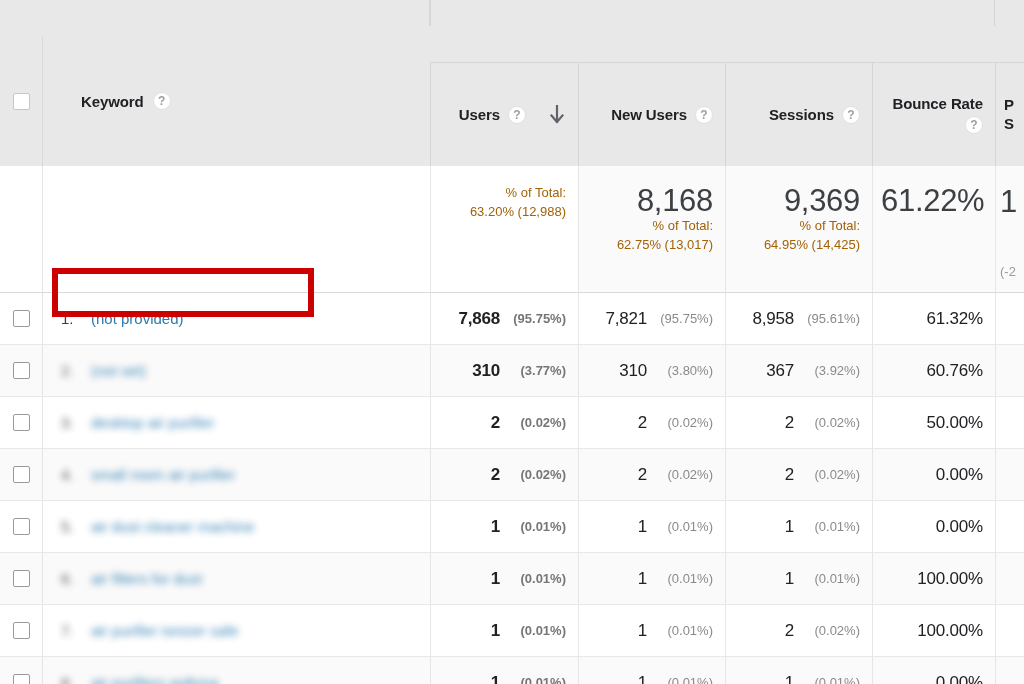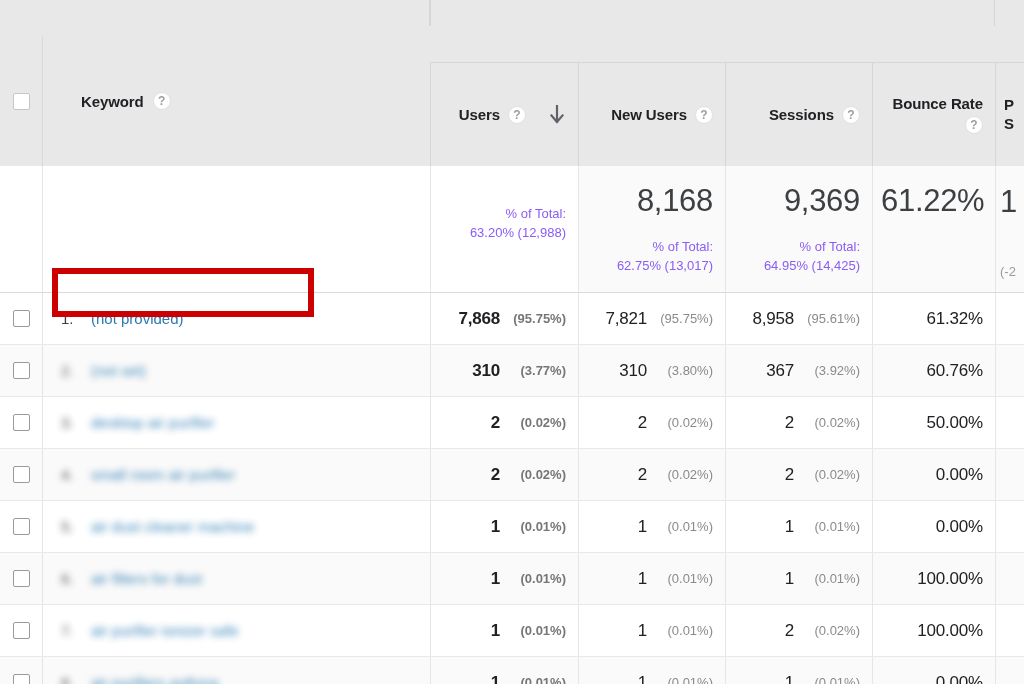--- a/index.html
+++ b/index.html
@@ -154,23 +154,23 @@
   .sum-cell.first { background: #ffffff; }
   .sum-big {
     font-size: 31px;
     color: #3c4043;
     font-weight: 400;
     line-height: 1.08;
     letter-spacing: -0.3px;
   }
   .sum-sub {
     font-size: 13px;
-    color: #8b5cf6;
+    color: #a16207;
     line-height: 1.45;
-    margin-top: 21px;
+    margin-top: 0;
   }
   .sum-cell.w-pages { padding: 18px 0 0 4px; text-align: left; overflow: hidden; white-space: nowrap; }
   .sum-partial-big { font-size: 31px; color: #3c4043; }
   .sum-partial-sub { font-size: 13px; color: #9a9a9a; margin-top: 44px; }
 
   
   .tbody { display: block; }
   .row {
     display: flex;
     height: 52px;

